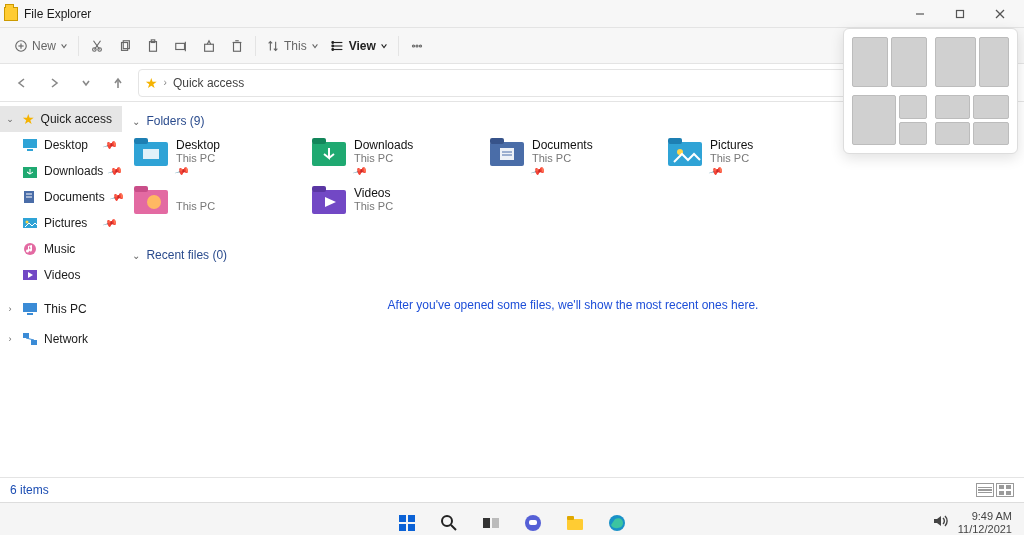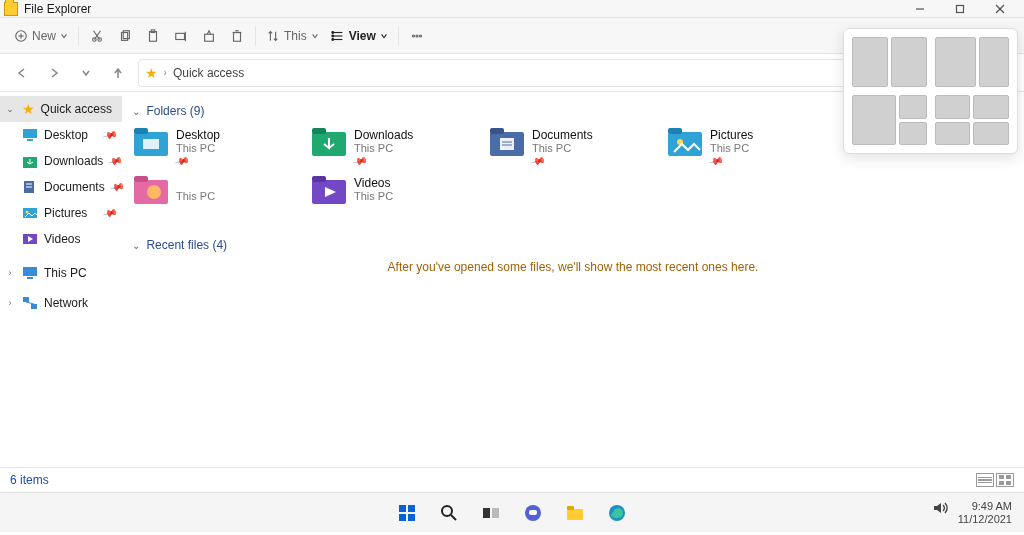--- a/index.html
+++ b/index.html
@@ -4,21 +4,21 @@
 <style>
   :root {
     --bg:#ffffff; --panel:#f7f7f7; --border:#e4e4e4; --text:#1b1b1b;
     --muted:#8a8a8a; --blue:#2a4b8d; --link:#1b4db3; --sel:#e6e6e6;
     --taskbar:#f5f5f5;
   }
   * { box-sizing:border-box; font-family:"Segoe UI",Arial,sans-serif; }
   body { margin:0; width:1024px; height:535px; background:var(--bg); overflow:hidden; color:var(--text); font-size:12px; }
 
   
-  .titlebar { height:18px; display:flex; align-items:center; padding:0 4px; background:var(--panel); border-bottom:1px solid var(--border); }
+  .titlebar { height:28px; display:flex; align-items:center; padding:0 4px; background:var(--panel); border-bottom:1px solid var(--border); }
   .title-icon { width:14px; height:14px; margin-right:6px; background:#ffcc33; border:1px solid #cc9a00; position:relative; }
   .title-icon::before { content:""; position:absolute; top:-4px; left:0; width:7px; height:3px; background:#ffcc33; border:1px solid #cc9a00; border-bottom:none; }
   .titlebar .spacer { flex:1; }
   .tb-btn { width:40px; height:24px; display:flex; align-items:center; justify-content:center; color:#555; }
   .tb-btn svg { width:10px; height:10px; stroke:currentColor; fill:none; stroke-width:1.2; }
 
   
   .cmdbar { height:36px; display:flex; align-items:center; padding:0 8px; background:var(--panel); border-bottom:1px solid var(--border); }
   .cmdsep { width:1px; height:20px; background:var(--border); margin:0 4px; }
   .cmdbtn { height:28px; min-width:28px; padding:0 6px; display:flex; align-items:center; justify-content:center; gap:4px; border-radius:4px; color:#666; }
@@ -51,37 +51,37 @@
   .group-head { display:flex; align-items:center; gap:6px; color:var(--blue); margin:6px 0 8px 0; font-size:12px; }
   .group-head .chev { font-size:10px; color:#666; }
 
   .folder-grid { display:flex; flex-wrap:wrap; }
   .folder-tile { width:178px; height:44px; display:flex; align-items:flex-start; gap:8px; padding:2px; margin-bottom:4px; }
   .folder-tile .big-icon { width:34px; height:28px; position:relative; }
   .tile-text .name { color:#111; }
   .tile-text .loc  { color:#777; font-size:11px; }
   .tile-pin { color:#9a9a9a; font-size:10px; transform:rotate(30deg); margin-top:2px; display:inline-block; }
 
-  .empty-msg { text-align:center; color:#a16207; margin-top:8px; font-size:12px; }
+  .empty-msg { text-align:center; color:#1d4ed8; margin-top:36px; font-size:12px; }
 
   
   .statusbar { height:22px; border-top:1px solid var(--border); display:flex; align-items:center; padding:12px 10px; color:var(--link); font-size:12px; }
   .statusbar .spacer { flex:1; }
   .view-toggle { display:flex; gap:2px; }
   .view-toggle div { width:18px; height:14px; border:1px solid #9a9a9a; display:flex; flex-direction:column; justify-content:space-evenly; padding:1px; }
   .view-toggle div span { height:1.2px; background:#9a9a9a; }
   .view-toggle .grid { flex-direction:row; flex-wrap:wrap; gap:1px; align-content:space-evenly; }
   .view-toggle .grid span { width:5px; height:4px; }
 
   
   .taskbar { height:40px; background:var(--taskbar); border-top:1px solid #ddd; display:flex; align-items:center; padding:0 12px; position:relative; }
   .task-center { position:absolute; left:50%; transform:translateX(-50%); display:flex; gap:6px; align-items:center; }
   .task-btn { width:36px; height:36px; display:flex; align-items:center; justify-content:center; border-radius:4px; }
   .task-btn svg { width:20px; height:20px; }
-  .tray { margin-left:auto; display:flex; gap:10px; color:#444; }
+  .tray { margin-left:auto; display:flex; align-items:center; gap:10px; color:#444; }
   .clock { text-align:right; line-height:1.15; font-size:11px; }
 
   
   .snap-flyout { position:absolute; top:28px; right:6px; width:175px; height:126px; background:#fff; border:1px solid #ddd; border-radius:6px; box-shadow:0 4px 14px rgba(0,0,0,.12); padding:8px; display:grid; grid-template-columns:1fr 1fr; grid-template-rows:1fr 1fr; gap:8px; }
   .snap-cell { display:grid; gap:3px; }
   .snap-cell div { background:#d0d0d0; border:1px solid #bcbcbc; border-radius:2px; }
   .snap1 { grid-template-columns:1fr 1fr; }
   .snap2 { grid-template-columns:1.4fr 1fr; }
   .snap3 { grid-template-columns:1.6fr 1fr; grid-template-rows:1fr 1fr; }
   .snap3 div:first-child { grid-row:1 / span 2; }
@@ -288,20 +288,29 @@
             <circle cx="5" cy="7" r="1.5" fill="#ffd54a"></circle>
             <polyline points="3,12 7,8 10,11 13,8 15,10" stroke="#fff" fill="none"></polyline>
           </svg>
         </span>
       <span>Pictures</span>
       <span class="pin">📌</span>
     </div>
     <div class="side-item side-sub">
       <span class="side-icon">
           <svg viewBox="0 0 16 16">
+            <circle cx="8" cy="8" r="6" fill="#e36aa2"></circle>
+            <path d="M7 5v5a1.5 1.5 0 1 1-1-1.4V5l4-1v5a1.5 1.5 0 1 1-1-1.4" fill="#fff"></path>
+          </svg>
+        </span>
+      <span>Music</span>
+    </div>
+    <div class="side-item side-sub">
+      <span class="side-icon">
+          <svg viewBox="0 0 16 16">
             <rect x="1" y="3" width="14" height="10" fill="#7248c5"></rect>
             <polygon points="6,5 11,8 6,11" fill="#fff"></polygon>
           </svg>
         </span>
       <span>Videos</span>
     </div>
 
     <div class="side-item" style="margin-top:8px;">
       <span class="side-expand">›</span>
       <span class="side-icon">
@@ -416,21 +425,21 @@
         </span>
         <div class="tile-text">
           <div class="name">Videos</div>
           <div class="loc">This PC</div>
         </div>
       </div>
     </div>
 
     <div class="group-head" style="margin-top:16px;">
       <span class="chev">⌄</span>
-      <span>Recent files (4)</span>
+      <span>Recent files (0)</span>
     </div>
     <div class="empty-msg">After you've opened some files, we'll show the most recent ones here.</div>
   </div>
 </div>
 
 <div class="statusbar">
   <span>6 items</span>
   <span class="spacer"></span>
   <div class="view-toggle">
     <div>

